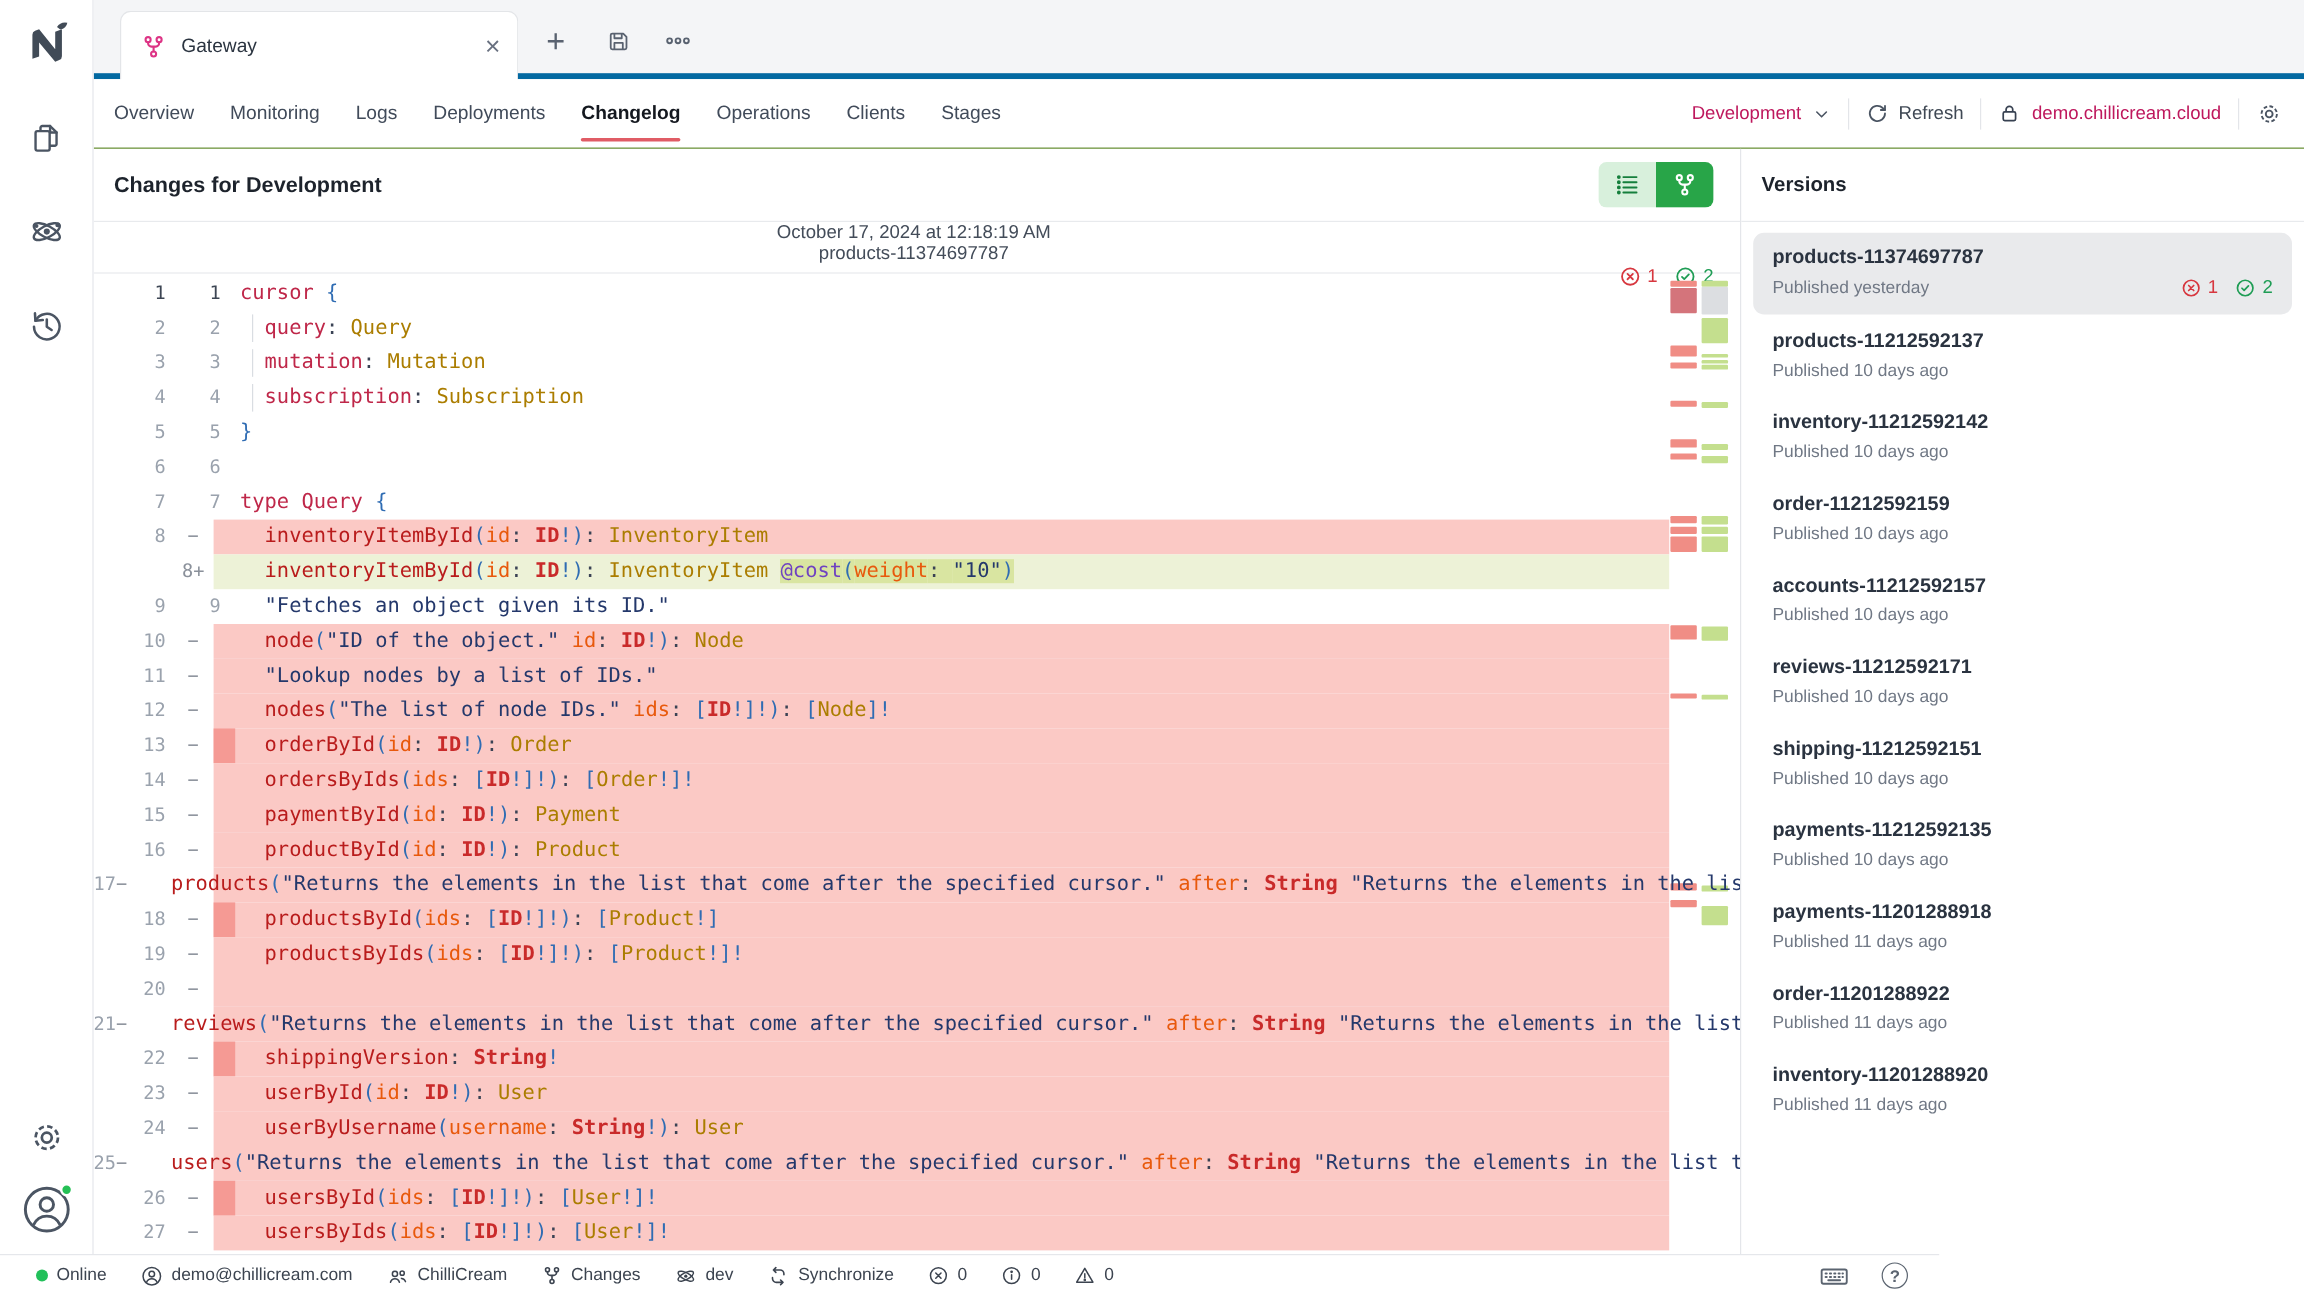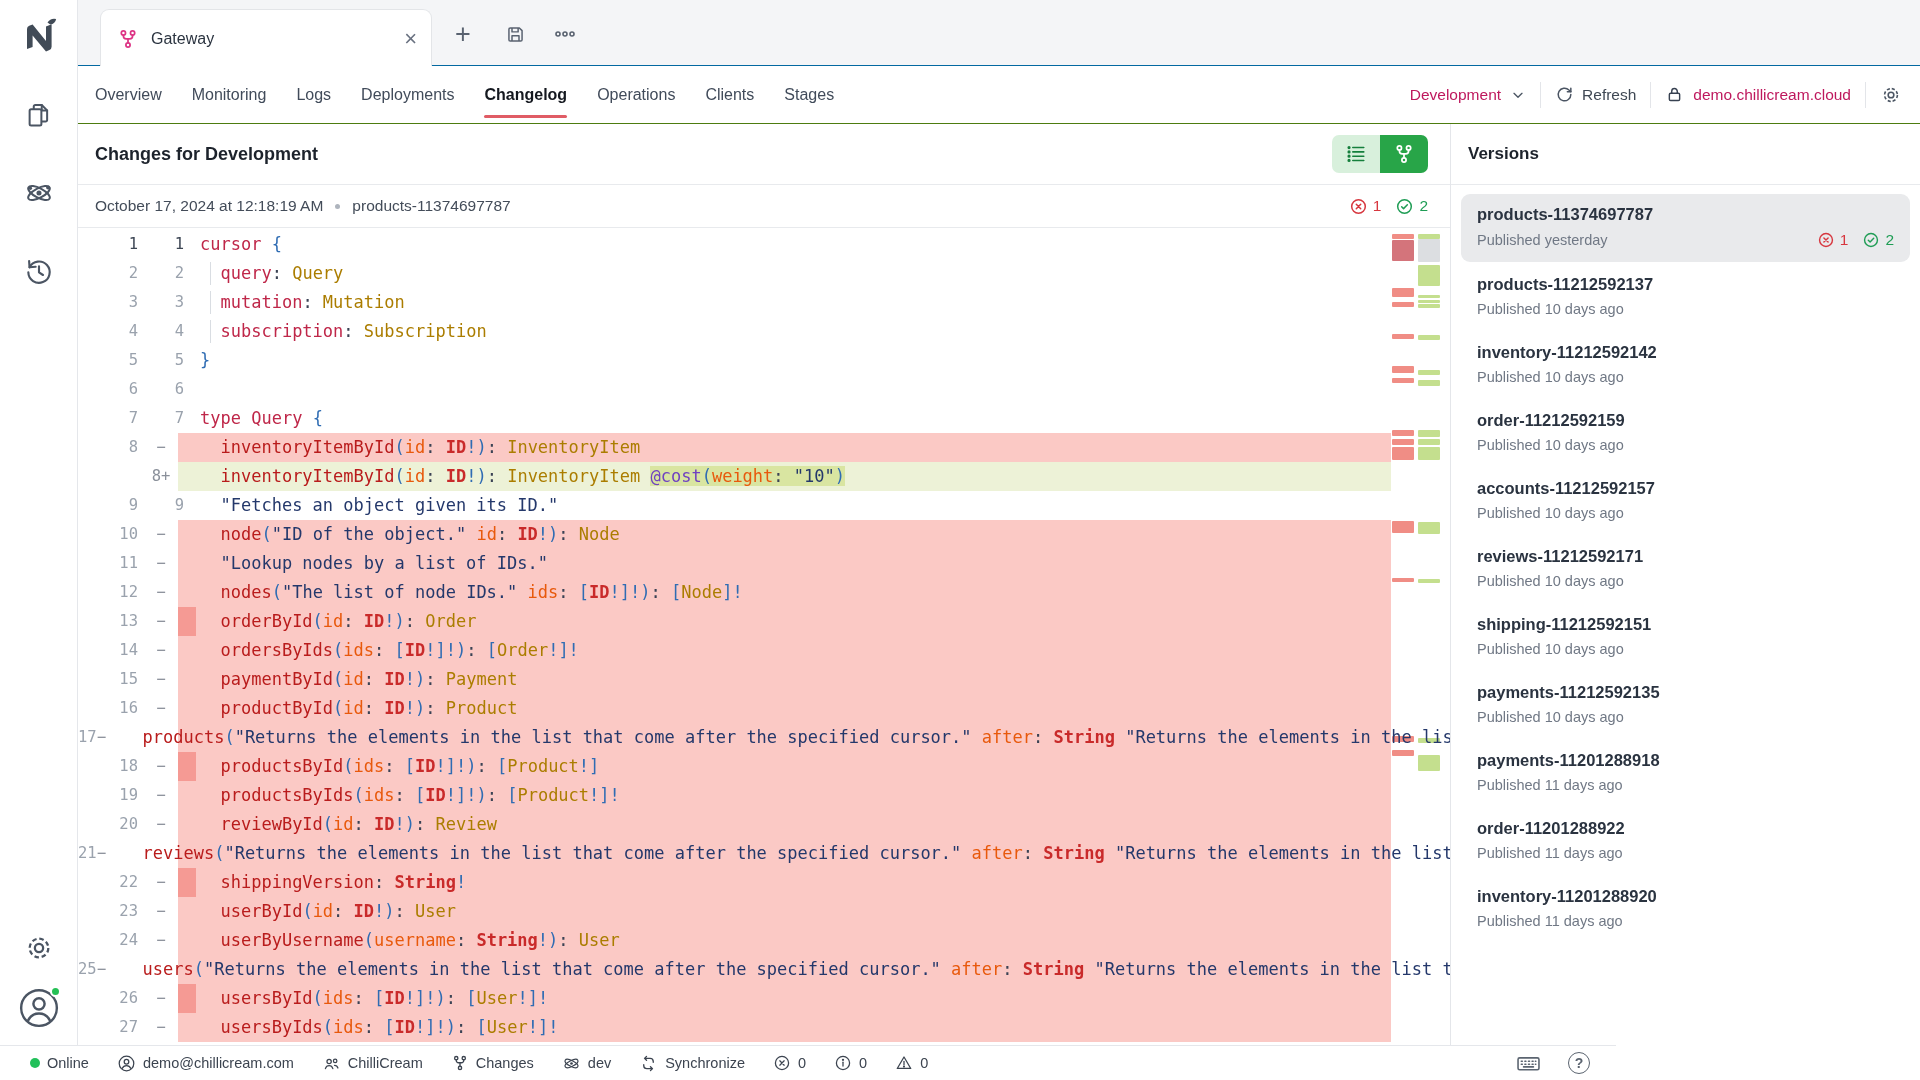--- a/index.html
+++ b/index.html
@@ -13,21 +13,21 @@
   .logo { margin-top:12px; width:48px; height:48px; display:flex; align-items:center; justify-content:center; }
   .rail-icons { margin-top:38px; display:flex; flex-direction:column; gap:44px; align-items:center; }
   .rail-btn { width:34px; height:34px; display:flex; align-items:center; justify-content:center; color:#4b5563; cursor:pointer; }
   .rail-bottom { margin-top:auto; margin-bottom:16px; display:flex; flex-direction:column; gap:22px; align-items:center; }
   .avatar-wrap { position:relative; width:42px; height:42px; }
   .avatar-dot { position:absolute; top:-1px; right:-1px; width:11px; height:11px; border-radius:50%;
     background:#25c055; border:2px solid #fff; }
 
   
   .titlebar { position:absolute; left:78px; top:0; right:0; height:66px; background:#f4f5f7;
-    border-bottom:1px solid #0369a1; }
+    border-bottom:5px solid #0369a1; }
   .doc-tab { position:absolute; left:22px; top:9px; width:332px; height:58px; background:#fff;
     border:1px solid #e3e5e8; border-bottom:none; border-radius:9px 9px 0 0;
     display:flex; align-items:center; padding:0 14px 0 16px; cursor:pointer; }
   .doc-tab .tab-label { margin-left:12px; font-size:16px; color:#2b3440; }
   .tab-close { margin-left:auto; font-size:22px; color:#697180; line-height:1; cursor:pointer; }
   .strip-btn { position:absolute; top:18px; width:34px; height:32px; display:flex; align-items:center;
     justify-content:center; color:#596270; cursor:pointer; }
   .strip-plus { left:368px; font-size:27px; font-weight:300; }
   .strip-save { left:420px; }
   .strip-more { left:470px; }
@@ -49,21 +49,21 @@
   
   .main { position:absolute; left:78px; top:124px; width:1372px; height:921px; background:#fff; }
   .main-header { position:relative; height:61px; border-bottom:1px solid #e8eaed;
     display:flex; align-items:center; padding:0 22px 0 17px; }
   .page-title { font-size:18px; font-weight:700; color:#1d232c; }
   .view-toggle { margin-left:auto; display:flex; border-radius:7px; overflow:hidden; }
   .vt-btn { width:48px; height:38px; display:flex; align-items:center; justify-content:center; border:none; cursor:pointer; }
   .vt-list { background:#d8f0dc; color:#157f3c; }
   .vt-diff { background:#28a548; color:#fff; }
   .meta-row { position:relative; height:43px; border-bottom:1px solid #e8eaed;
-    display:flex; align-items:center; padding:0 22px 0 17px; font-size:15.5px; color:#434c59; }
+    display:flex; align-items:center; padding:0 22px 0 17px; font-size:15.5px; color:#434c59;flex-direction:column; }
   .meta-dot { width:5px; height:5px; border-radius:50%; background:#aeb4bd; margin:0 12px; }
   .meta-badges { margin-left:auto; display:flex; align-items:center; gap:14px; }
   .badge { display:flex; align-items:center; gap:5px; font-size:15.5px; }
   .badge.err { color:#d7373f; }
   .badge.ok  { color:#1f9d55; }
 
   
   .code-area { position:relative; height:817px; overflow:hidden; padding-top:2px; }
   .crow { position:relative; display:flex; height:29px; line-height:29px; white-space:pre; }
   .rowbg { position:absolute; left:100px; width:1213px; top:0; bottom:0; }
@@ -300,21 +300,21 @@
           <div class="crow del"><div class="rowbg"></div><span class="ln1">10</span><span class="ln2">−</span><span class="ctext"><span class="c-p">  </span><span class="c-f">node</span><span class="c-b">(</span><span class="c-s">"ID of the object."</span><span class="c-p"> </span><span class="c-a">id</span><span class="c-p">: </span><span class="c-i">ID</span><span class="c-b">!)</span><span class="c-p">: </span><span class="c-t">Node</span></span></div>
           <div class="crow del"><div class="rowbg"></div><span class="ln1">11</span><span class="ln2">−</span><span class="ctext"><span class="c-p">  </span><span class="c-s">"Lookup nodes by a list of IDs."</span></span></div>
           <div class="crow del"><div class="rowbg"></div><span class="ln1">12</span><span class="ln2">−</span><span class="ctext"><span class="c-p">  </span><span class="c-f">nodes</span><span class="c-b">(</span><span class="c-s">"The list of node IDs."</span><span class="c-p"> </span><span class="c-a">ids</span><span class="c-p">: </span><span class="c-b">[</span><span class="c-i">ID</span><span class="c-b">!]!)</span><span class="c-p">: </span><span class="c-b">[</span><span class="c-t">Node</span><span class="c-b">]!</span></span></div>
           <div class="crow del"><div class="rowbg"></div><div class="chip"></div><span class="ln1">13</span><span class="ln2">−</span><span class="ctext"><span class="c-p">  </span><span class="c-f">orderById</span><span class="c-b">(</span><span class="c-a">id</span><span class="c-p">: </span><span class="c-i">ID</span><span class="c-b">!)</span><span class="c-p">: </span><span class="c-t">Order</span></span></div>
           <div class="crow del"><div class="rowbg"></div><span class="ln1">14</span><span class="ln2">−</span><span class="ctext"><span class="c-p">  </span><span class="c-f">ordersByIds</span><span class="c-b">(</span><span class="c-a">ids</span><span class="c-p">: </span><span class="c-b">[</span><span class="c-i">ID</span><span class="c-b">!]!)</span><span class="c-p">: </span><span class="c-b">[</span><span class="c-t">Order</span><span class="c-b">!]!</span></span></div>
           <div class="crow del"><div class="rowbg"></div><span class="ln1">15</span><span class="ln2">−</span><span class="ctext"><span class="c-p">  </span><span class="c-f">paymentById</span><span class="c-b">(</span><span class="c-a">id</span><span class="c-p">: </span><span class="c-i">ID</span><span class="c-b">!)</span><span class="c-p">: </span><span class="c-t">Payment</span></span></div>
           <div class="crow del"><div class="rowbg"></div><span class="ln1">16</span><span class="ln2">−</span><span class="ctext"><span class="c-p">  </span><span class="c-f">productById</span><span class="c-b">(</span><span class="c-a">id</span><span class="c-p">: </span><span class="c-i">ID</span><span class="c-b">!)</span><span class="c-p">: </span><span class="c-t">Product</span></span></div>
           <div class="crow del"><div class="rowbg"></div><span class="ln1">17</span><span class="ln2">−</span><span class="ctext"><span class="c-p">  </span><span class="c-f">products</span><span class="c-b">(</span><span class="c-s">"Returns the elements in the list that come after the specified cursor."</span><span class="c-p"> </span><span class="c-a">after</span><span class="c-p">: </span><span class="c-i">String</span><span class="c-p"> </span><span class="c-s">"Returns the elements in the list that come before the specified cursor."</span></span></div>
           <div class="crow del"><div class="rowbg"></div><div class="chip"></div><span class="ln1">18</span><span class="ln2">−</span><span class="ctext"><span class="c-p">  </span><span class="c-f">productsById</span><span class="c-b">(</span><span class="c-a">ids</span><span class="c-p">: </span><span class="c-b">[</span><span class="c-i">ID</span><span class="c-b">!]!)</span><span class="c-p">: </span><span class="c-b">[</span><span class="c-t">Product</span><span class="c-b">!]</span></span></div>
           <div class="crow del"><div class="rowbg"></div><span class="ln1">19</span><span class="ln2">−</span><span class="ctext"><span class="c-p">  </span><span class="c-f">productsByIds</span><span class="c-b">(</span><span class="c-a">ids</span><span class="c-p">: </span><span class="c-b">[</span><span class="c-i">ID</span><span class="c-b">!]!)</span><span class="c-p">: </span><span class="c-b">[</span><span class="c-t">Product</span><span class="c-b">!]!</span></span></div>
-          <div class="crow del"><div class="rowbg"></div><span class="ln1">20</span><span class="ln2">−</span><span class="ctext"><span class="c-p">  </span><span class="c-f">reviewById</span><span class="c-b">(</span><span class="c-a">id</span><span class="c-p">: </span><span class="c-i">ID</span><span class="c-b">!)</span><span class="c-p">: </span><span class="c-t">Review</span></span></div>
+          <div class="crow del"><div class="rowbg"></div><span class="ln1">20</span><span class="ln2">−</span></div>
           <div class="crow del"><div class="rowbg"></div><span class="ln1">21</span><span class="ln2">−</span><span class="ctext"><span class="c-p">  </span><span class="c-f">reviews</span><span class="c-b">(</span><span class="c-s">"Returns the elements in the list that come after the specified cursor."</span><span class="c-p"> </span><span class="c-a">after</span><span class="c-p">: </span><span class="c-i">String</span><span class="c-p"> </span><span class="c-s">"Returns the elements in the list that come before the specified cursor."</span></span></div>
           <div class="crow del"><div class="rowbg"></div><div class="chip"></div><span class="ln1">22</span><span class="ln2">−</span><span class="ctext"><span class="c-p">  </span><span class="c-f">shippingVersion</span><span class="c-p">: </span><span class="c-i">String</span><span class="c-b">!</span></span></div>
           <div class="crow del"><div class="rowbg"></div><span class="ln1">23</span><span class="ln2">−</span><span class="ctext"><span class="c-p">  </span><span class="c-f">userById</span><span class="c-b">(</span><span class="c-a">id</span><span class="c-p">: </span><span class="c-i">ID</span><span class="c-b">!)</span><span class="c-p">: </span><span class="c-t">User</span></span></div>
           <div class="crow del"><div class="rowbg"></div><span class="ln1">24</span><span class="ln2">−</span><span class="ctext"><span class="c-p">  </span><span class="c-f">userByUsername</span><span class="c-b">(</span><span class="c-a">username</span><span class="c-p">: </span><span class="c-i">String</span><span class="c-b">!)</span><span class="c-p">: </span><span class="c-t">User</span></span></div>
           <div class="crow del"><div class="rowbg"></div><span class="ln1">25</span><span class="ln2">−</span><span class="ctext"><span class="c-p">  </span><span class="c-f">users</span><span class="c-b">(</span><span class="c-s">"Returns the elements in the list that come after the specified cursor."</span><span class="c-p"> </span><span class="c-a">after</span><span class="c-p">: </span><span class="c-i">String</span><span class="c-p"> </span><span class="c-s">"Returns the elements in the list that come before the specified cursor."</span></span></div>
           <div class="crow del"><div class="rowbg"></div><div class="chip"></div><span class="ln1">26</span><span class="ln2">−</span><span class="ctext"><span class="c-p">  </span><span class="c-f">usersById</span><span class="c-b">(</span><span class="c-a">ids</span><span class="c-p">: </span><span class="c-b">[</span><span class="c-i">ID</span><span class="c-b">!]!)</span><span class="c-p">: </span><span class="c-b">[</span><span class="c-t">User</span><span class="c-b">!]!</span></span></div>
           <div class="crow del"><div class="rowbg"></div><span class="ln1">27</span><span class="ln2">−</span><span class="ctext"><span class="c-p">  </span><span class="c-f">usersByIds</span><span class="c-b">(</span><span class="c-a">ids</span><span class="c-p">: </span><span class="c-b">[</span><span class="c-i">ID</span><span class="c-b">!]!)</span><span class="c-p">: </span><span class="c-b">[</span><span class="c-t">User</span><span class="c-b">!]!</span></span></div>
         </div>
       <div class="minimap" id="minimap">
           <div class="mm mm-r" style="top: 6px; height: 5px;"></div>

